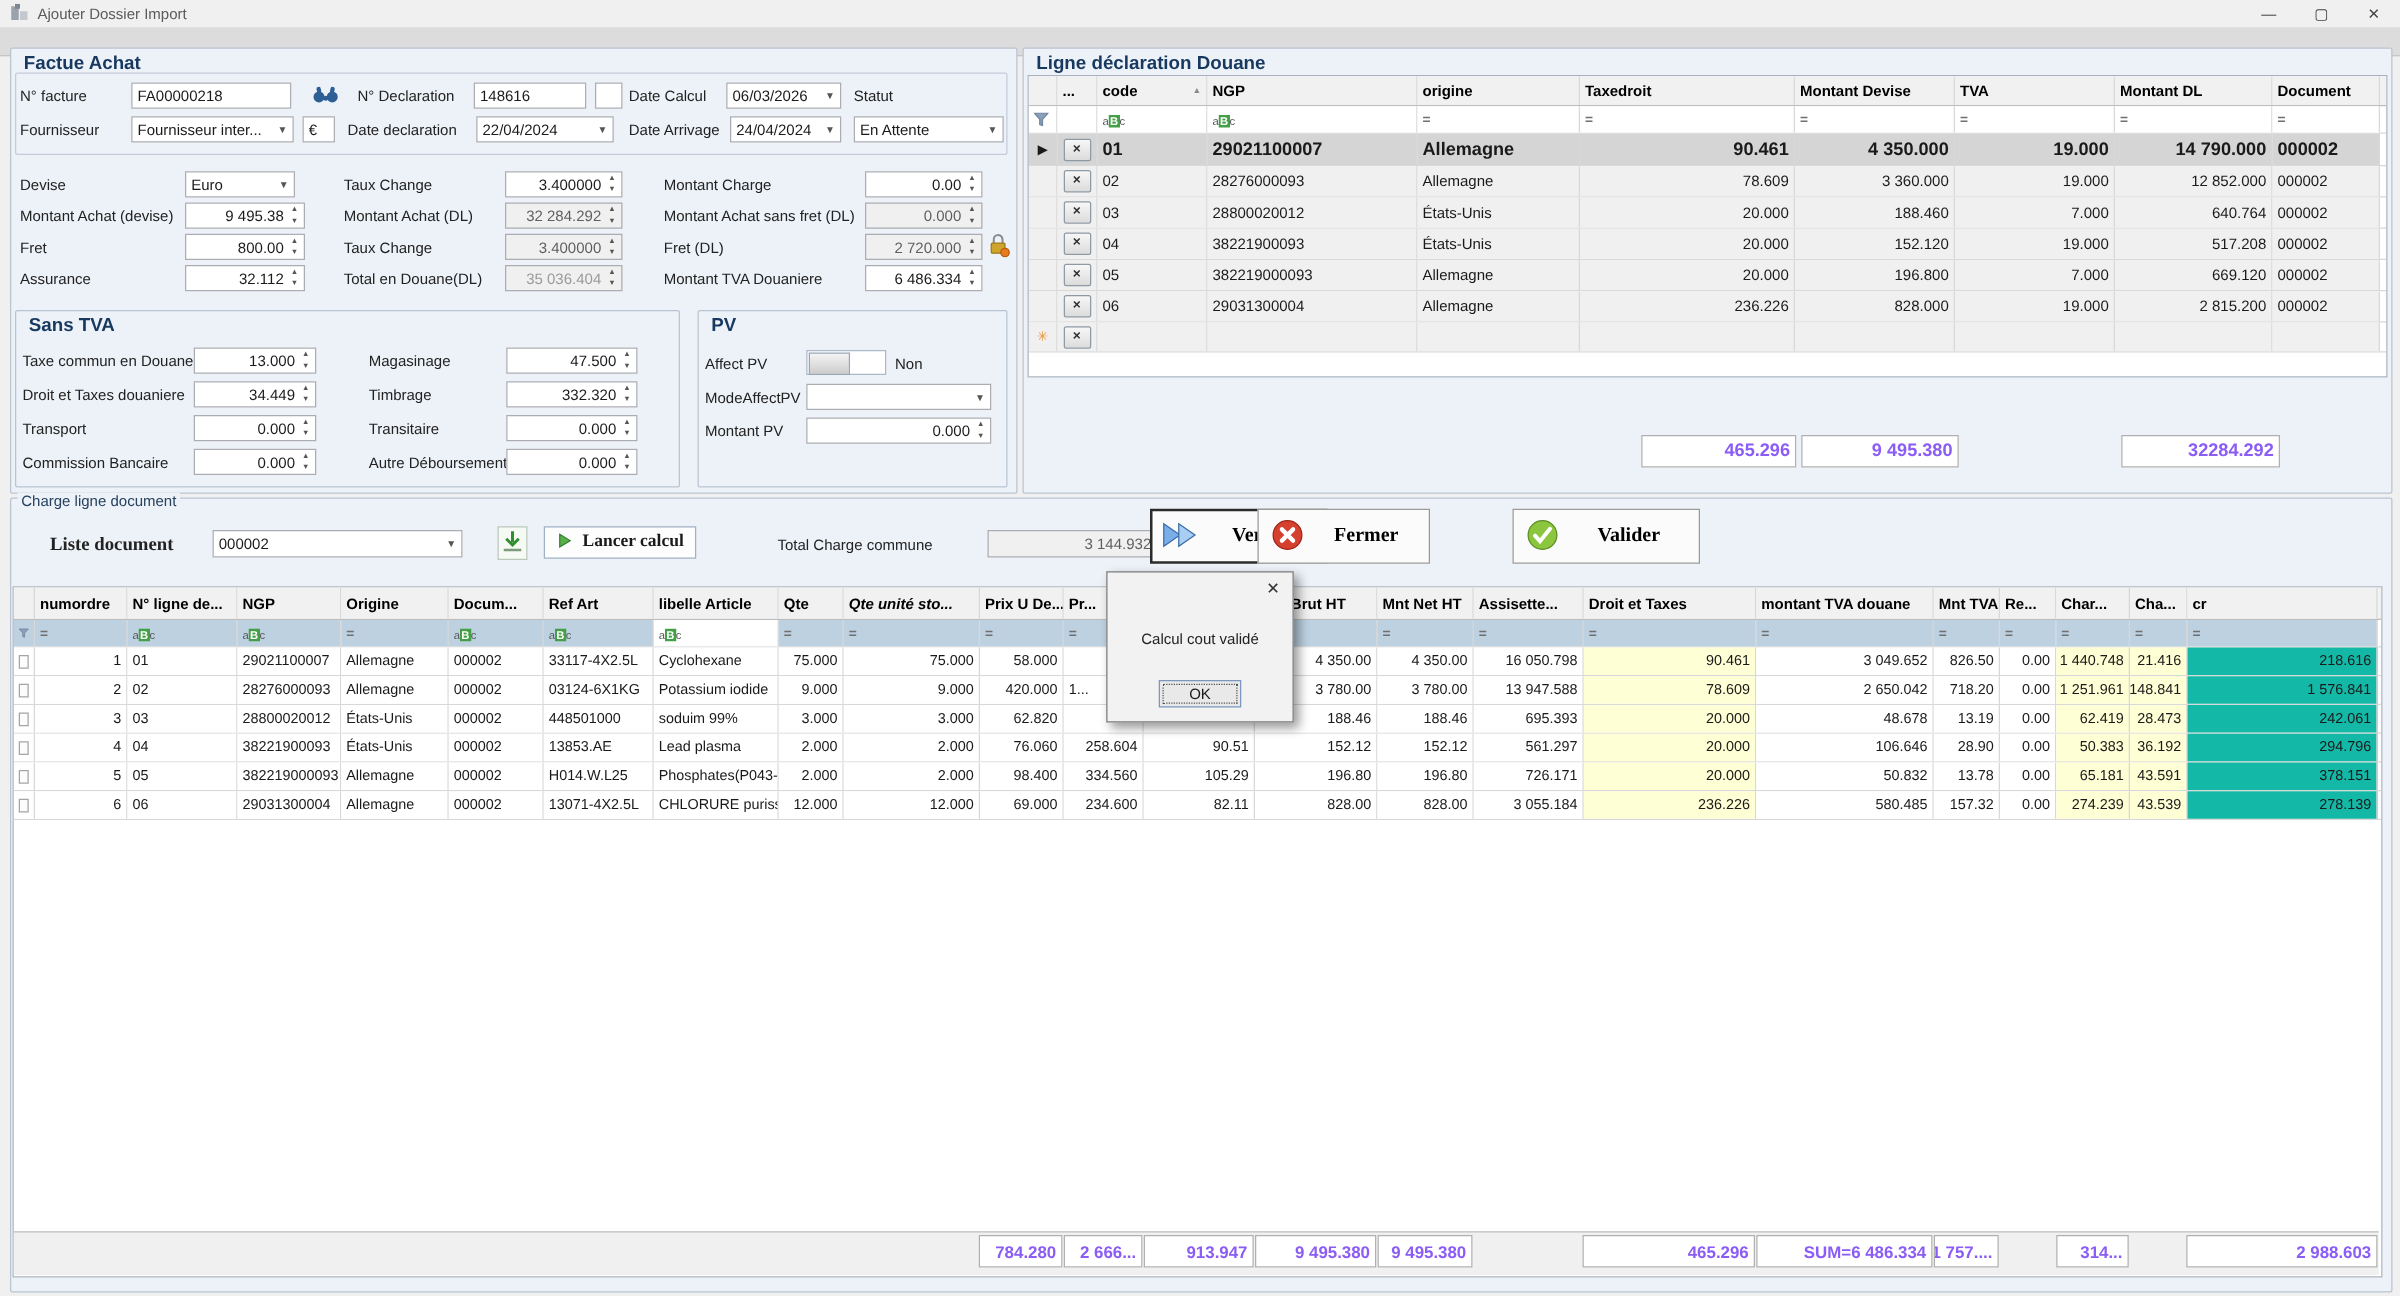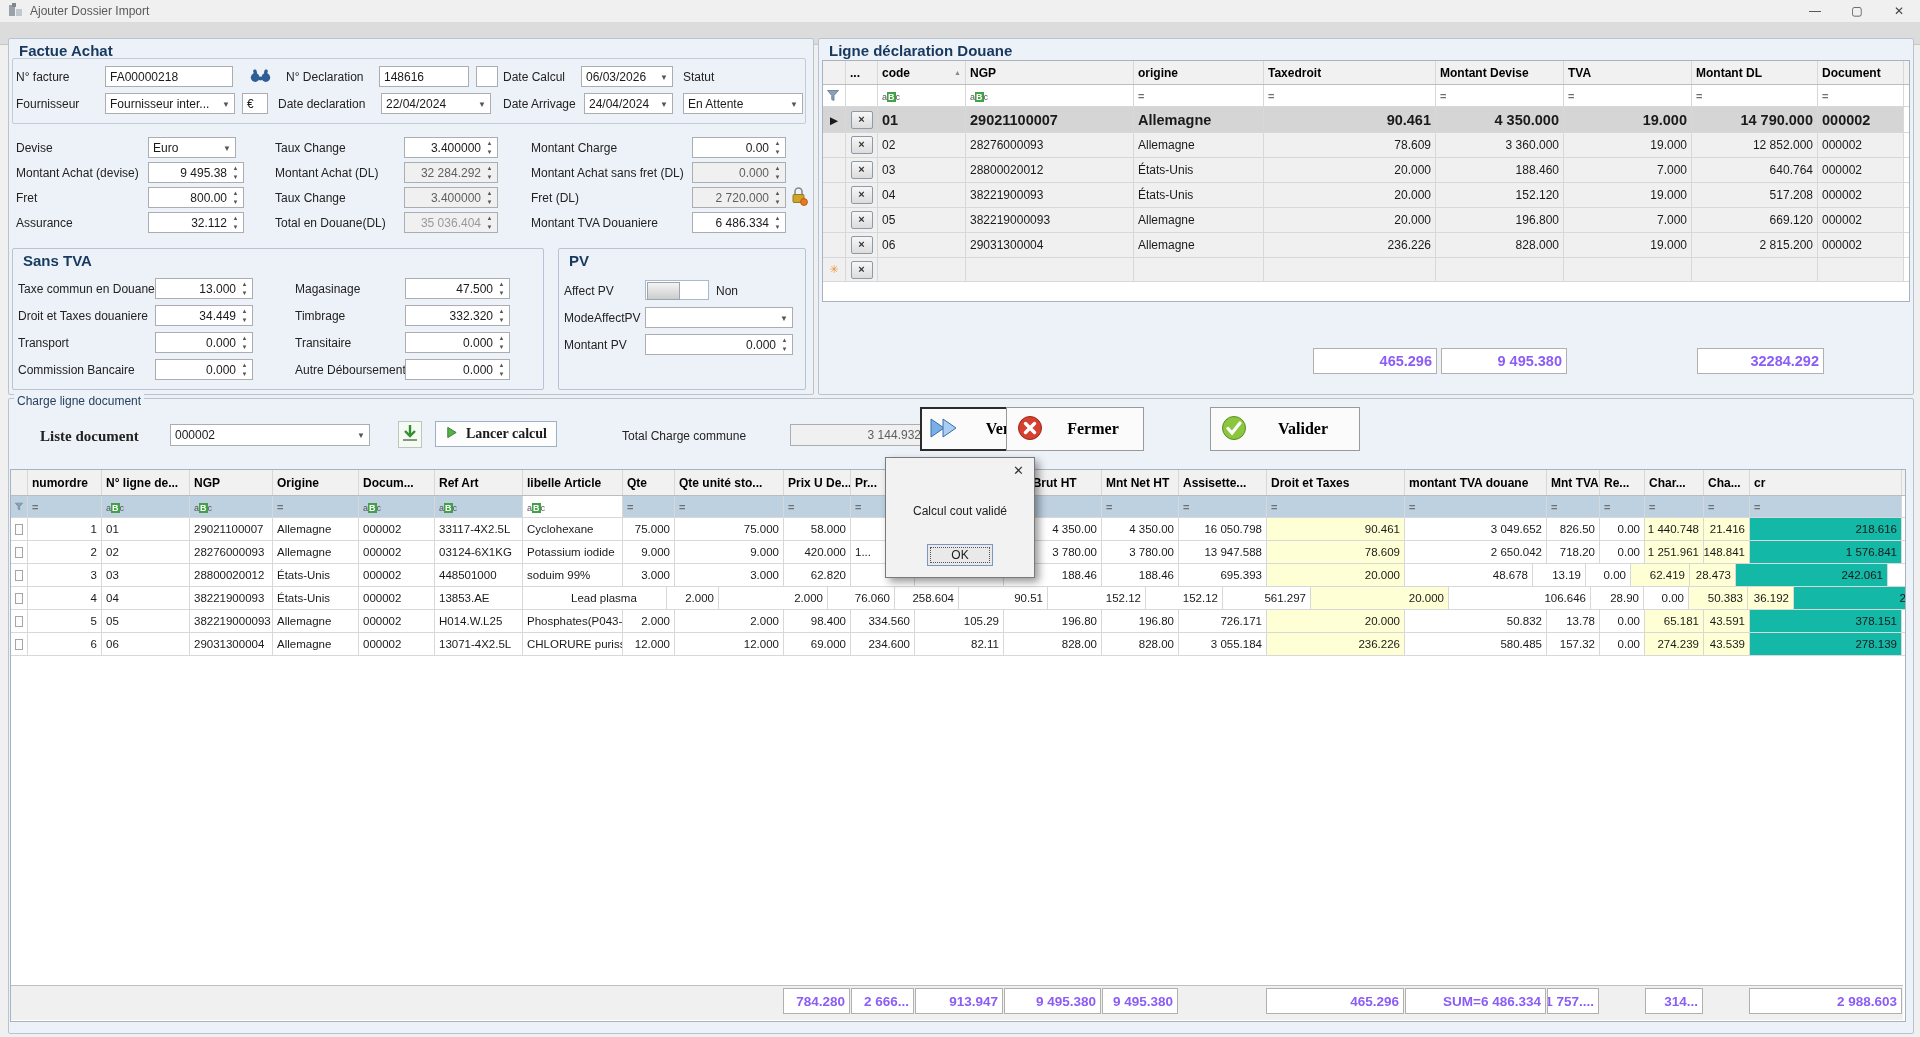--- a/index.html
+++ b/index.html
@@ -551,21 +551,21 @@
     <div class="grow ghead" style="height: 26px;">
       <div class="gc l" style="width: 17px;"></div>
       <div class="gc l" style="width: 74px;">numordre</div>
       <div class="gc l" style="width: 88px;">N° ligne de...</div>
       <div class="gc l" style="width: 83px;">NGP</div>
       <div class="gc l" style="width: 86px;">Origine</div>
       <div class="gc l" style="width: 76px;">Docum...</div>
       <div class="gc l" style="width: 88px;">Ref Art</div>
       <div class="gc l" style="width: 100px;">libelle Article</div>
       <div class="gc l" style="width: 52px;">Qte</div>
-      <div class="gc l" style="width: 109px;">Qte unité sto...</div>
+      <div class="gc l" style="width: 109px; font-style: italic;">Qte unité sto...</div>
       <div class="gc l" style="width: 67px;">Prix U De...</div>
       <div class="gc l" style="width: 64px;">Pr...</div>
       <div class="gc l" style="width: 89px;"></div>
       <div class="gc l" style="width: 98px;">Mnt Brut HT</div>
       <div class="gc l" style="width: 77px;">Mnt Net HT</div>
       <div class="gc l" style="width: 88px;">Assisette...</div>
       <div class="gc l" style="width: 138px;">Droit et Taxes</div>
       <div class="gc l" style="width: 142px;">montant TVA douane</div>
       <div class="gc l" style="width: 53px;">Mnt TVA</div>
       <div class="gc l" style="width: 45px;">Re...</div>
@@ -713,38 +713,38 @@
       <div class="gc l" style="width: 100px;">soduim 99%</div>
       <div class="gc r" style="width: 52px;">3.000</div>
       <div class="gc r" style="width: 109px;">3.000</div>
       <div class="gc r" style="width: 67px;">62.820</div>
       <div class="gc r" style="width: 64px;"></div>
       <div class="gc r" style="width: 89px;"></div>
       <div class="gc r" style="width: 98px;">188.46</div>
       <div class="gc r" style="width: 77px;">188.46</div>
       <div class="gc r" style="width: 88px;">695.393</div>
       <div class="gc r bgY" style="width: 138px;">20.000</div>
-      <div class="gc r" style="width: 128px;">48.678</div>
+      <div class="gc r" style="width: 142px;">48.678</div>
       <div class="gc r" style="width: 53px;">13.19</div>
       <div class="gc r" style="width: 45px;">0.00</div>
       <div class="gc r bgY" style="width: 59px;">62.419</div>
       <div class="gc r bgY" style="width: 46px;">28.473</div>
       <div class="gc r bgG" style="width: 152px;">242.061</div>
     </div>
     <div class="grow crow" style="height: 23px;">
       <div class="gc c" style="width: 17px;">
         <span class="cb"></span>
       </div>
       <div class="gc r" style="width: 74px;">4</div>
       <div class="gc l" style="width: 88px;">04</div>
       <div class="gc l" style="width: 83px;">38221900093</div>
       <div class="gc l" style="width: 86px;">États-Unis</div>
       <div class="gc l" style="width: 76px;">000002</div>
       <div class="gc l" style="width: 88px;">13853.AE</div>
-      <div class="gc l" style="width: 100px; margin-left: 44px;">Lead plasma</div>
+      <div class="gc l" style="width: 100px;">Lead plasma</div>
       <div class="gc r" style="width: 52px;">2.000</div>
       <div class="gc r" style="width: 109px;">2.000</div>
       <div class="gc r" style="width: 67px;">76.060</div>
       <div class="gc r" style="width: 64px;">258.604</div>
       <div class="gc r" style="width: 89px;">90.51</div>
       <div class="gc r" style="width: 98px;">152.12</div>
       <div class="gc r" style="width: 77px;">152.12</div>
       <div class="gc r" style="width: 88px;">561.297</div>
       <div class="gc r bgY" style="width: 138px;">20.000</div>
       <div class="gc r" style="width: 142px;">106.646</div>

